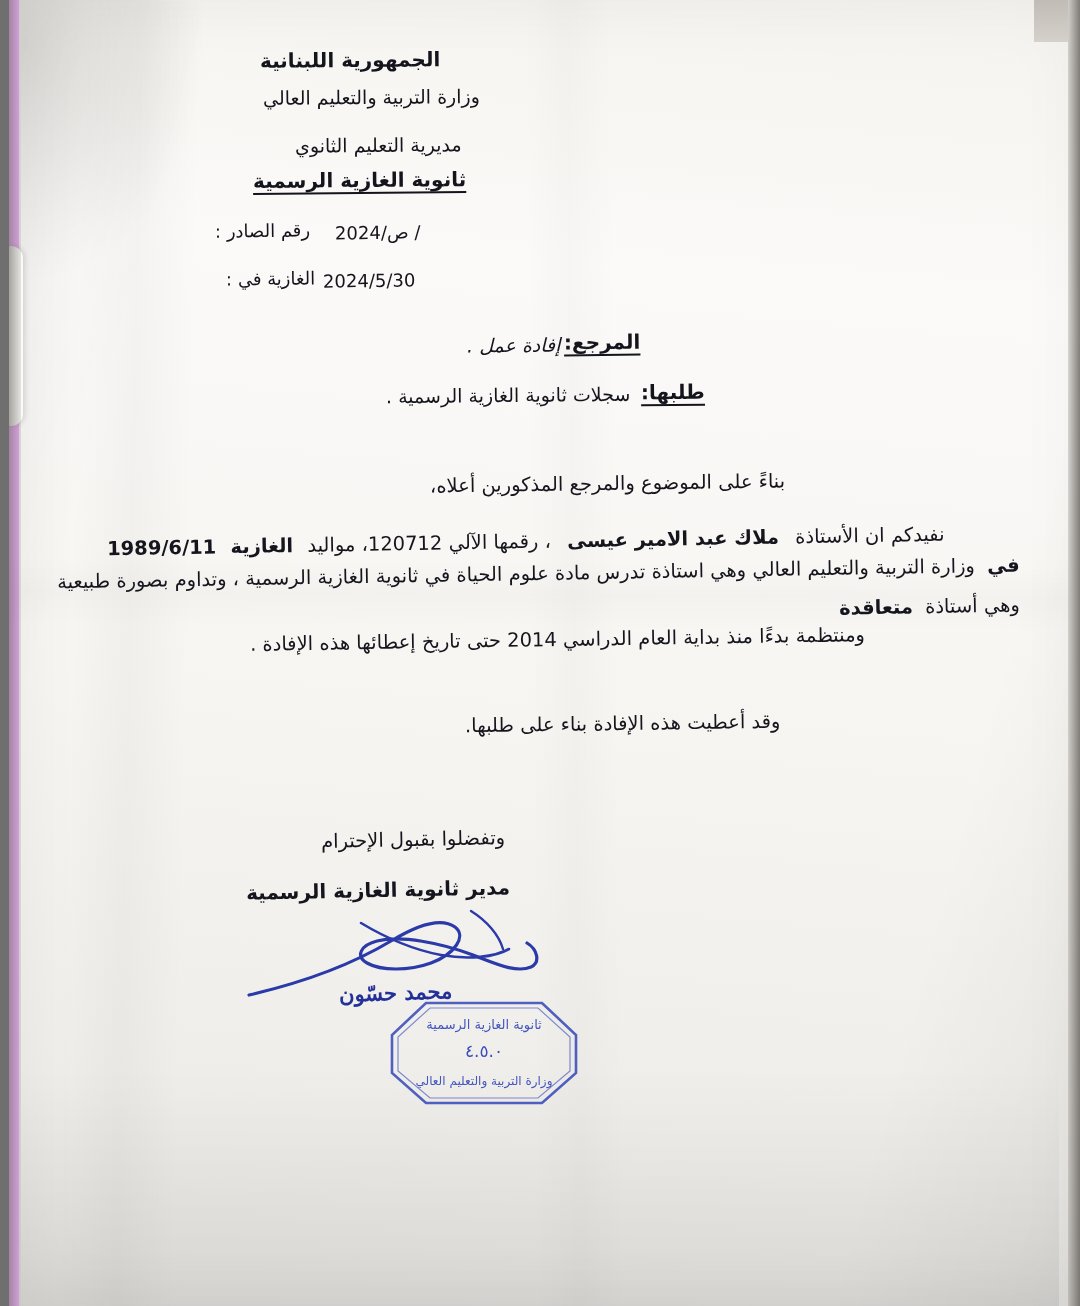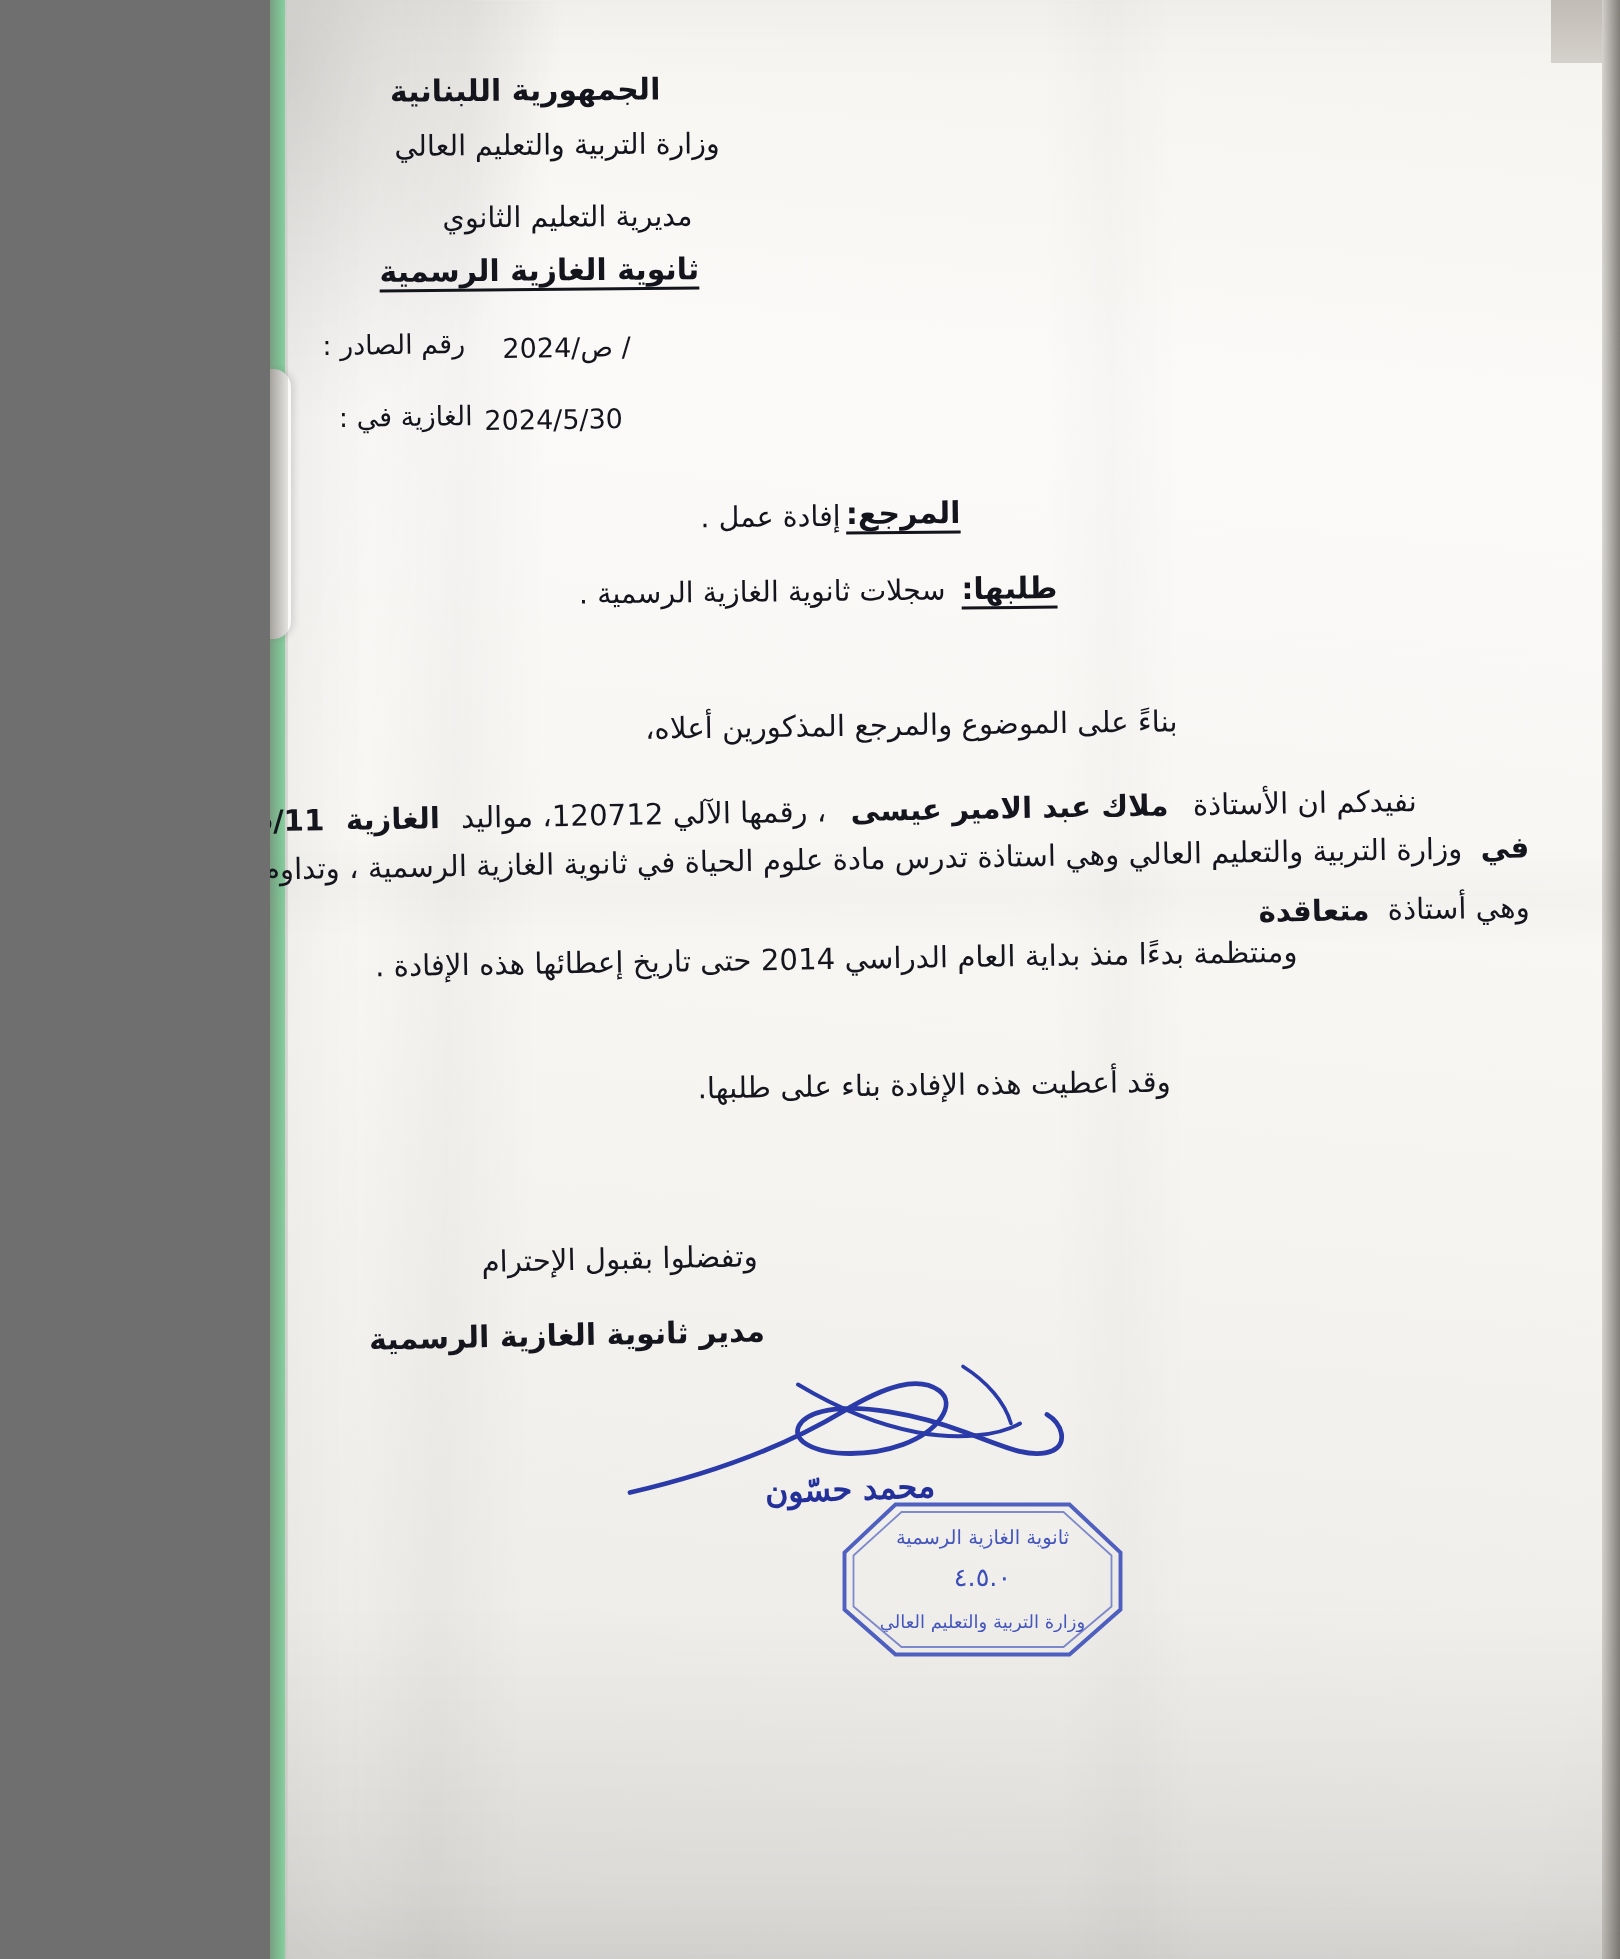--- a/index.html
+++ b/index.html
@@ -2,24 +2,24 @@
 <html lang="ar" dir="rtl"><head>
 <meta charset="utf-8">
 <style>
   html, body {
     margin: 0;
     padding: 0;
     background: #6f6f6f;
   }
   .page {
     position: relative;
-    width: 900px;
+    width: 1071px;
     height: 1306px;
     overflow: hidden;
-    background: #86efac;
+    background: #f0abfc;
     font-family: "DejaVu Sans", sans-serif;
   }
   
   .paper {
     position: absolute;
     left: 10px;
     top: 0px;
     width: 1062px;
     height: 1306px;
     background:
@@ -169,21 +169,21 @@
 
     <div class="txt hdr u" style="right:614px; top:168px; transform:rotate(-0.5deg);">ثانوية الغازية الرسمية</div>
 
     <div class="txt sm" style="right:770px; top:220px; transform:rotate(-0.8deg);">رقم الصادر :</div>
     <div class="txt sm" style="right:660px; top:222px; transform:rotate(-0.8deg);">/ ص/2024</div>
 
     <div class="txt sm" style="right:765px; top:268px; transform:rotate(-0.8deg);">الغازية في :</div>
     <div class="txt sm" style="right:665px; top:270px; transform:rotate(-0.8deg);">2024/5/30</div>
 
     <div class="txt hdr u" style="right:440px; top:330px; transform:rotate(-0.6deg);">المرجع:</div>
-    <div class="txt" style="right:520px; top:334px; font-size:19px; transform:rotate(-0.6deg);">إفادة عمل .</div>
+    <div class="txt" style="right:520px; top:334px; font-size:19px; transform:rotate(-0.6deg);font-style:italic;">إفادة عمل .</div>
 
     <div class="txt hdr u" style="right:375px; top:380px; transform:rotate(-0.6deg);">طلبها:</div>
     <div class="txt" style="right:450px; top:384px; font-size:19px; transform:rotate(-0.6deg);">سجلات ثانوية الغازية الرسمية .</div>
 
     <div class="body-line" style="right:295px; top:472px; transform:rotate(-0.8deg);">بناءً على الموضوع والمرجع المذكورين أعلاه،</div>
 
     <div class="body-line" style="right:135px; top:530px; transform:rotate(-1deg);">
       <span>نفيدكم ان الأستاذة</span>
       <span class="b" style="margin:0 10px;">ملاك عبد الامير عيسى</span>
       <span>، رقمها الآلي 120712، مواليد</span>

